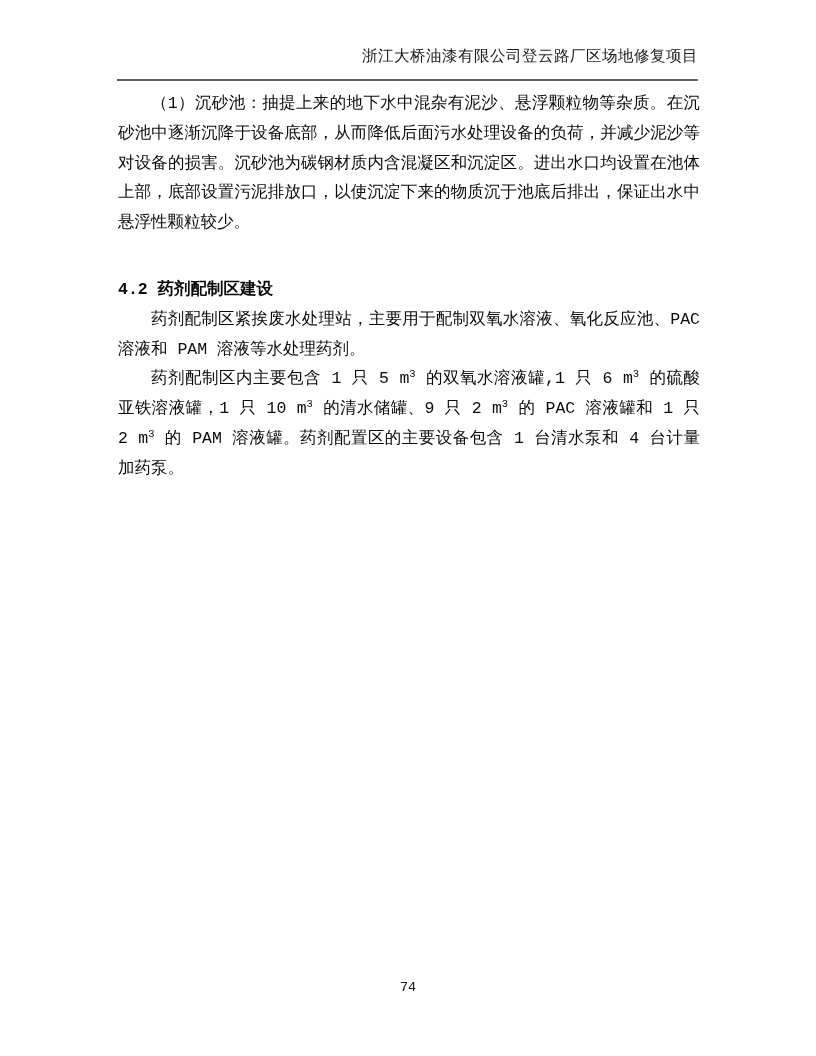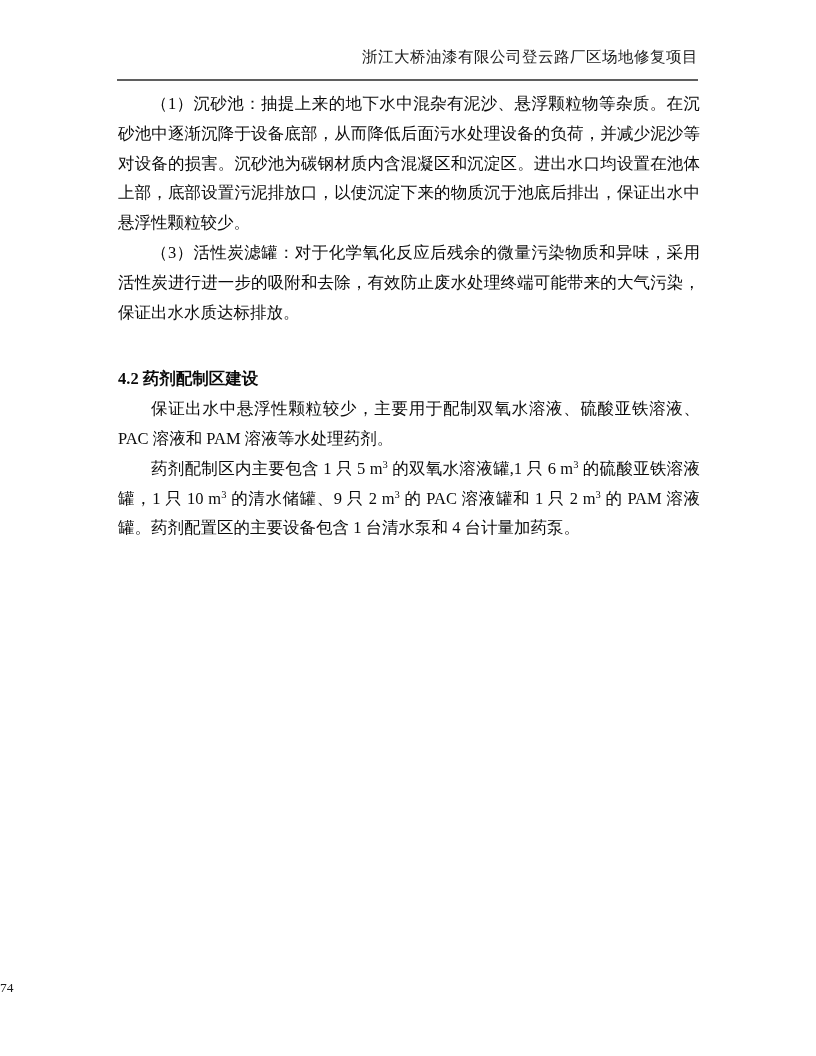--- a/index.html
+++ b/index.html
@@ -6,21 +6,21 @@
     margin: 0;
     padding: 0;
     background: #ffffff;
   }
   .page {
     position: relative;
     width: 816px;
     height: 1056px;
     background: #ffffff;
     overflow: hidden;
-    font-family: Liberation Serif, serif;
+    font-family: Liberation Mono, monospace;
     color: #000000;
   }
   .header-title {
     position: absolute;
     top: 46px;
     left: 118px;
     width: 580px;
     text-align: right;
     font-size: 15.5px;
     line-height: 22px;
@@ -64,38 +64,38 @@
   .doc-body sup {
     font-size: 10.5px;
     line-height: 0;
     vertical-align: 6px;
   }
   .footer {
     position: absolute;
     top: 980px;
     left: 0;
     width: 816px;
+    text-align: center;
     font-size: 13.5px;
     color: #1a1a1a;
   }
 </style>
 </head>
 <body>
 
 <div class="page">
 
   <div class="header-title">浙江大桥油漆有限公司登云路厂区场地修复项目</div>
 
   <div class="header-rule"></div>
 
   <div class="doc-body">
     <p class="para"><span>（1）沉砂池：抽提上来的地下水中混杂有泥沙、悬浮颗粒物等杂质。在沉砂池中逐渐沉降于设备底部，从而降低后面污水处理设备的负荷，并减少泥沙等对设备的损害。沉砂池为碳钢材质内含混凝区和沉淀区。进出水口均设置在池体上部，底部设置污泥排放口，以使沉淀下来的物质沉于池底后排出，保证出水中悬浮性颗粒较少。</span></p>
-    <p class="para"><span>（3）活性炭滤罐：对于化学氧化反应后残余的微量污染物质和异味，采用活性炭进行进一步的吸附和去除，有效防止废水处理终端可能带来的大气污染，保证出水水质达标排放。</span></p>
     <h2 class="heading">4.2 药剂配制区建设</h2>
-    <p class="para"><span>保证出水中悬浮性颗粒较少，主要用于配制双氧水溶液、硫酸亚铁溶液、PAC 溶液和 PAM 溶液等水处理药剂。</span></p>
+    <p class="para"><span>药剂配制区紧挨废水处理站，主要用于配制双氧水溶液、氧化反应池、PAC 溶液和 PAM 溶液等水处理药剂。</span></p>
     <p class="para"><span>药剂配制区内主要包含 1 只 5 m</span><sup>3</sup><span> 的双氧水溶液罐,1 只 6 m</span><sup>3</sup><span> 的硫酸亚铁溶液罐，1 只 10 m</span><sup>3</sup><span> 的清水储罐、9 只 2 m</span><sup>3</sup><span> 的 PAC 溶液罐和 1 只 2 m</span><sup>3</sup><span> 的 PAM 溶液罐。药剂配置区的主要设备包含 1 台清水泵和 4 台计量加药泵。</span></p>
   </div>
 
   <div class="footer">
     <span>74</span>
   </div>
 
 </div>
 
 </body></html>

